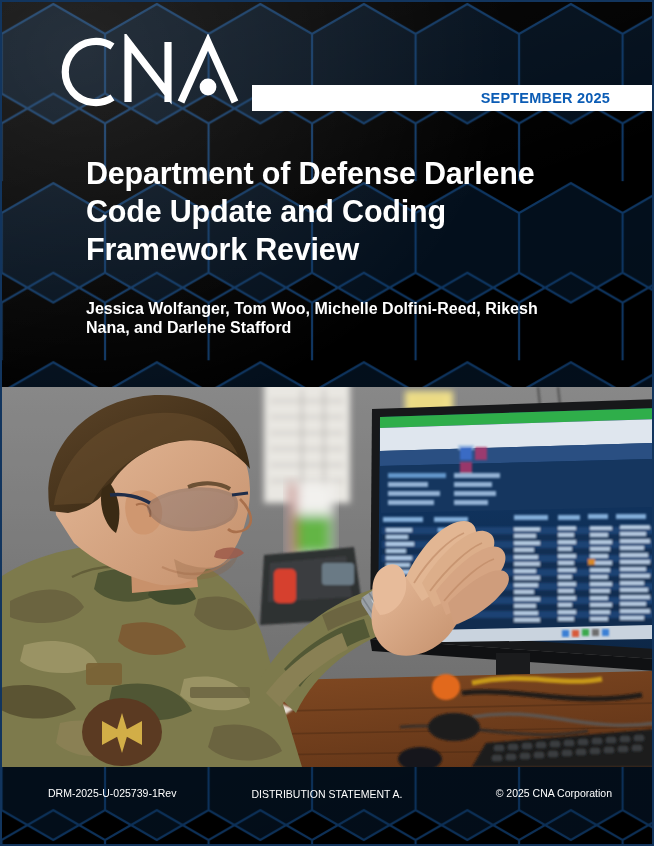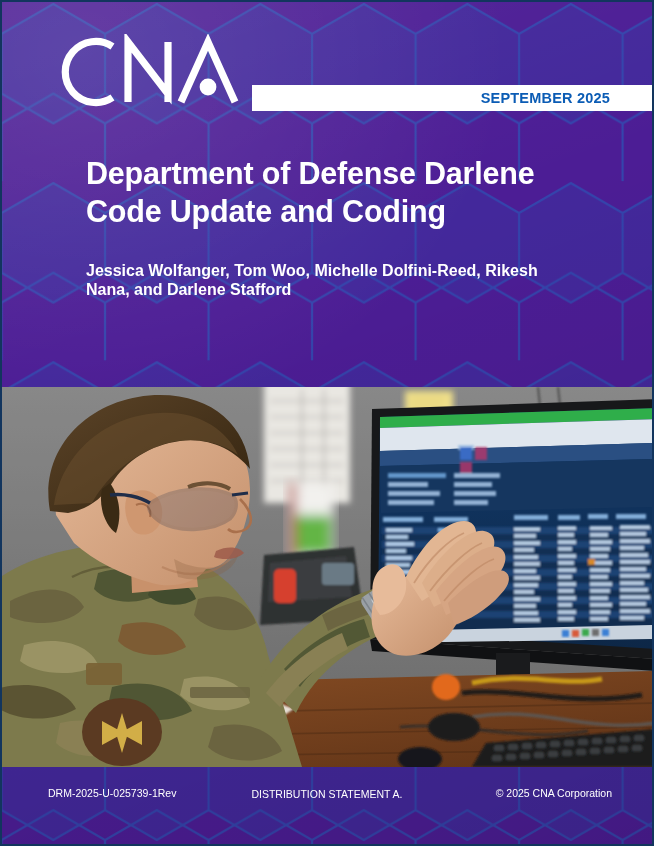--- a/index.html
+++ b/index.html
@@ -6,21 +6,21 @@
   html,body {
     width:654px; height:846px;
     background:#ffffff;
     font-family:"Liberation Sans", sans-serif;
     overflow:hidden;
   }
 
   #cover {
     position:relative;
     width:654px; height:846px;
-    background:#4c1d95;
+    background:#000000;
     border:2px solid #12355e;
     overflow:hidden;
   }
 
   
   .hex-layer{
     position:absolute; inset:0;
     pointer-events:none;
     opacity:.5;
   }
@@ -154,20 +154,21 @@
 
     <div class="date-bar">
       <span class="date-text">SEPTEMBER 2025</span>
     </div>
   </div>
 
   <div class="title-block">
     <h1 class="doc-title">
       <span class="tline">Department of Defense Darlene</span>
       <span class="tline">Code Update and Coding</span>
+      <span class="tline">Framework Review</span>
     </h1>
     <div class="authors">Jessica Wolfanger, Tom Woo, Michelle Dolfini-Reed, Rikesh Nana, and Darlene Stafford</div>
   </div>
 
   <div class="photo">
     <svg viewBox="0 0 654 380" preserveAspectRatio="none" aria-hidden="true">
       <defs>
         <linearGradient id="wallG" x1="0" y1="0" x2="0" y2="1">
           <stop offset="0" stop-color="#8c8c8c"></stop>
           <stop offset="1" stop-color="#6d6d6d"></stop>

